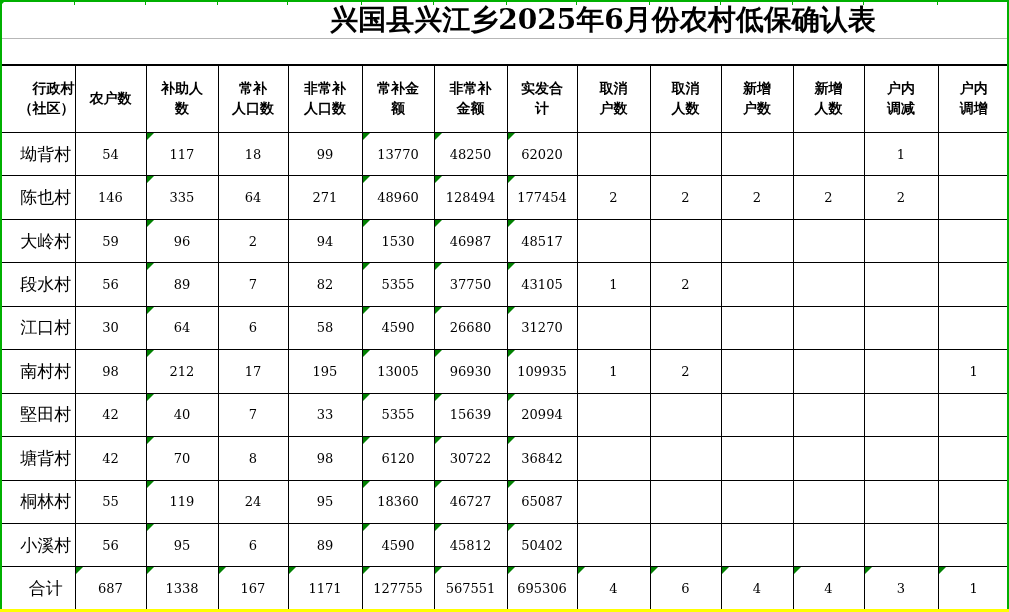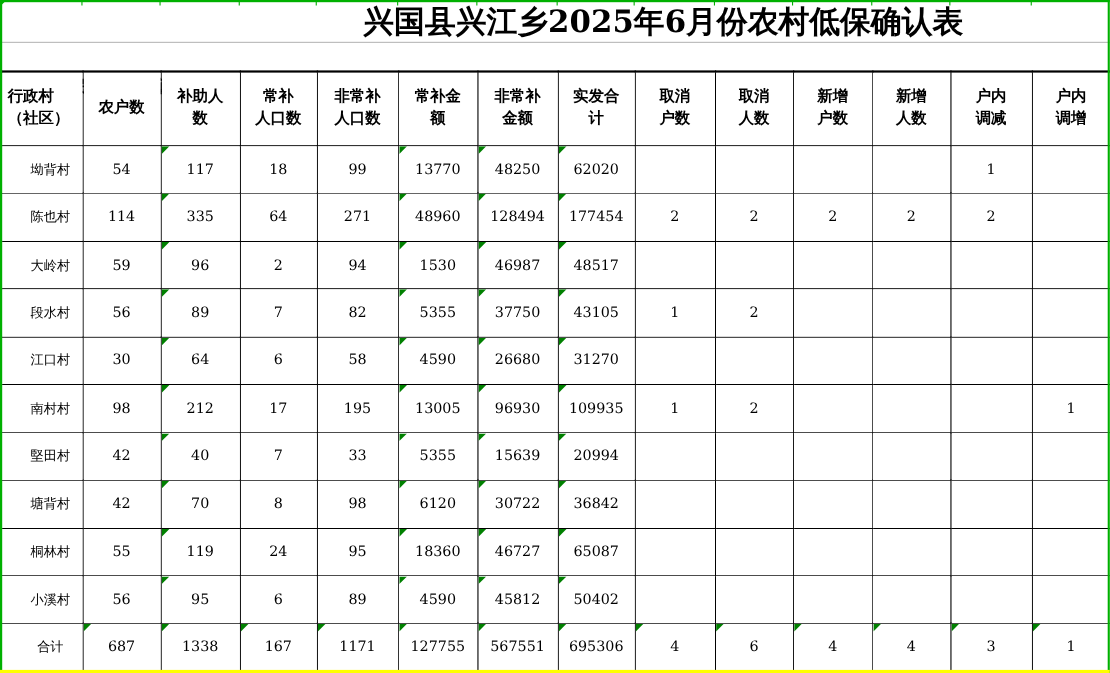--- a/index.html
+++ b/index.html
@@ -44,23 +44,23 @@
   th,td{
     border:1px solid var(--border);
     padding:0;margin:0;position:relative;overflow:hidden;
     text-align:center;vertical-align:middle;
     background:#ffffff;
   }
   th{
     height:66px;font-size:14px;font-weight:bold;
     white-space:pre-line;line-height:1.4;
   }
-  th:first-child{text-align:left;padding-left:5px;}
+  th:first-child{text-align:right;padding-left:5px;}
   td{height:38px;font-size:13px;font-weight:normal;}
-  td.name{font-size:12px;padding-left:15px;}
+  td.name{font-size:17px;padding-left:15px;}
   .tri{
     position:absolute;top:0;left:0;width:0;height:0;
     border-top:7px solid var(--flag-green);
     border-right:7px solid transparent;
   }
 </style>
 </head>
 <body>
 
 <div class="gl" id="gl-top"></div>
@@ -148,21 +148,21 @@
         <td>62020<span class="tri"></span></td>
         <td></td>
         <td></td>
         <td></td>
         <td></td>
         <td>1</td>
         <td></td>
       </tr>
       <tr>
         <td class="name">陈也村</td>
-        <td>114</td>
+        <td>146</td>
         <td>335<span class="tri"></span></td>
         <td>64</td>
         <td>271</td>
         <td>48960<span class="tri"></span></td>
         <td>128494<span class="tri"></span></td>
         <td>177454<span class="tri"></span></td>
         <td>2</td>
         <td>2</td>
         <td>2</td>
         <td>2</td>

